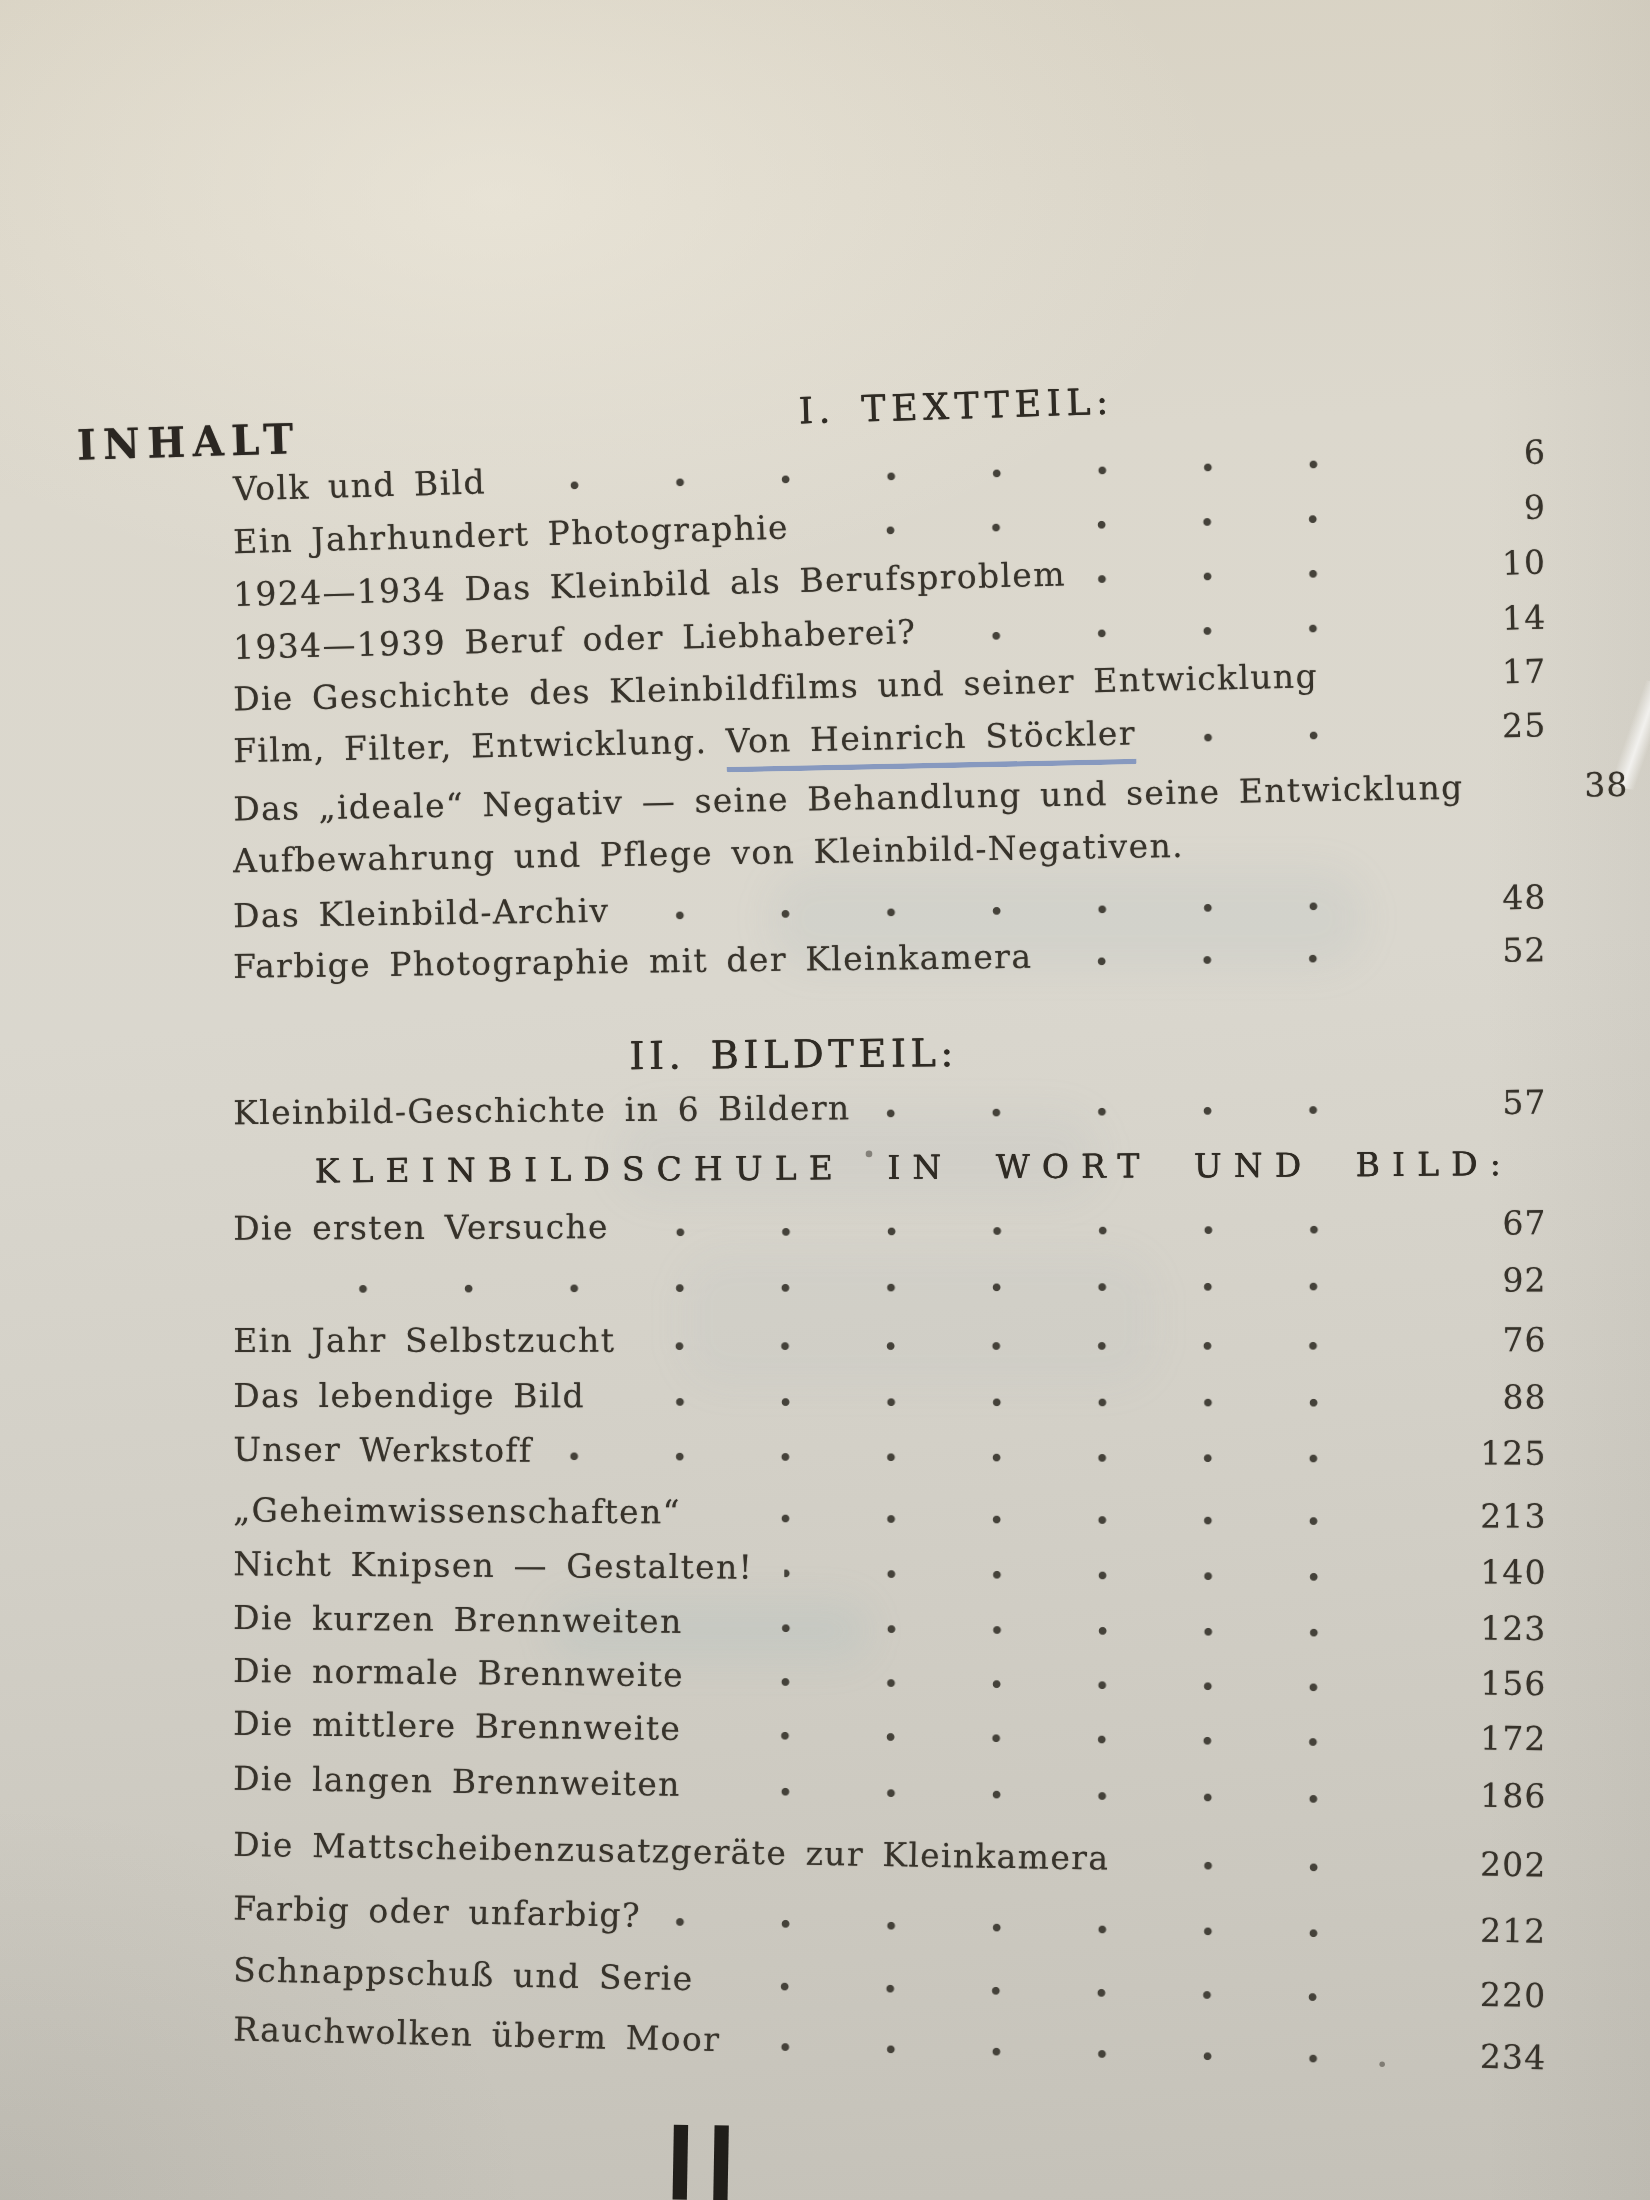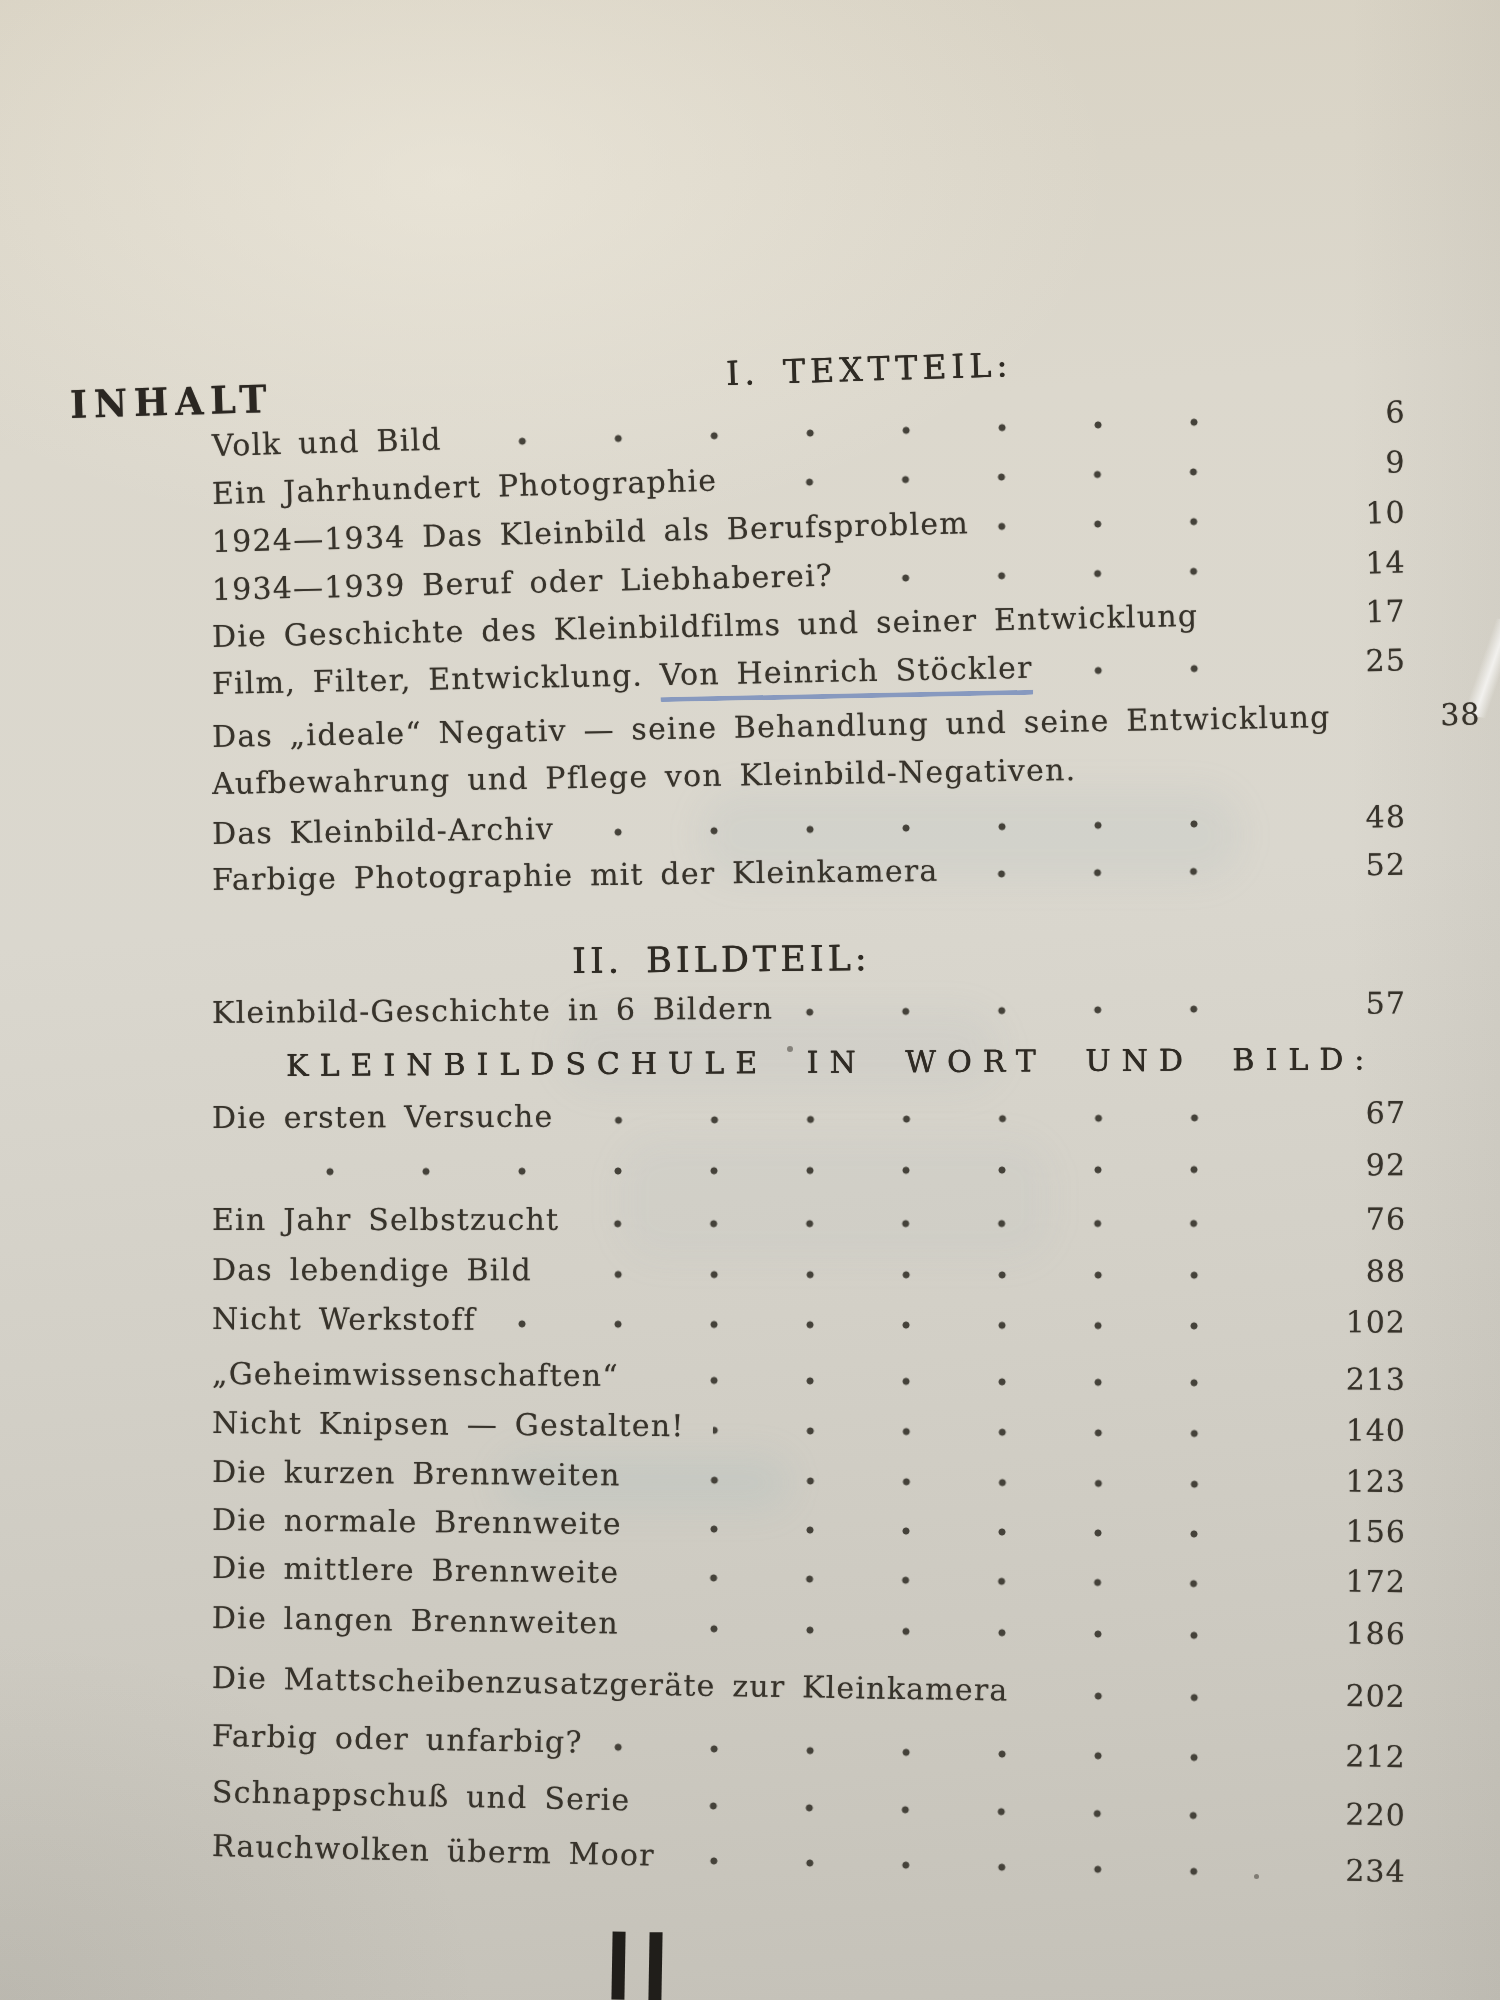--- a/index.html
+++ b/index.html
@@ -138,23 +138,23 @@
         <span class="lbl">Ein Jahr Selbstzucht</span>
         <span class="dots"></span>
         <span class="pg">76</span>
       </div>
       <div class="row" style="top: 1252px; transform: rotate(0.07deg);">
         <span class="lbl">Das lebendige Bild</span>
         <span class="dots"></span>
         <span class="pg">88</span>
       </div>
       <div class="row" style="top: 1301px; transform: rotate(0.17deg);">
-        <span class="lbl">Nicht Werkstoff</span>
-        <span class="dots"></span>
-        <span class="pg">102</span>
+        <span class="lbl">Unser Werkstoff</span>
+        <span class="dots"></span>
+        <span class="pg">125</span>
       </div>
       <div class="row" style="top: 1356px; transform: rotate(0.28deg);">
         <span class="lbl">„Geheimwissenschaften“</span>
         <span class="dots"></span>
         <span class="pg">213</span>
       </div>
       <div class="row" style="top: 1405px; transform: rotate(0.38deg);">
         <span class="lbl">Nicht Knipsen — Gestalten!</span>
         <span class="dots"></span>
         <span class="pg">140</span>

